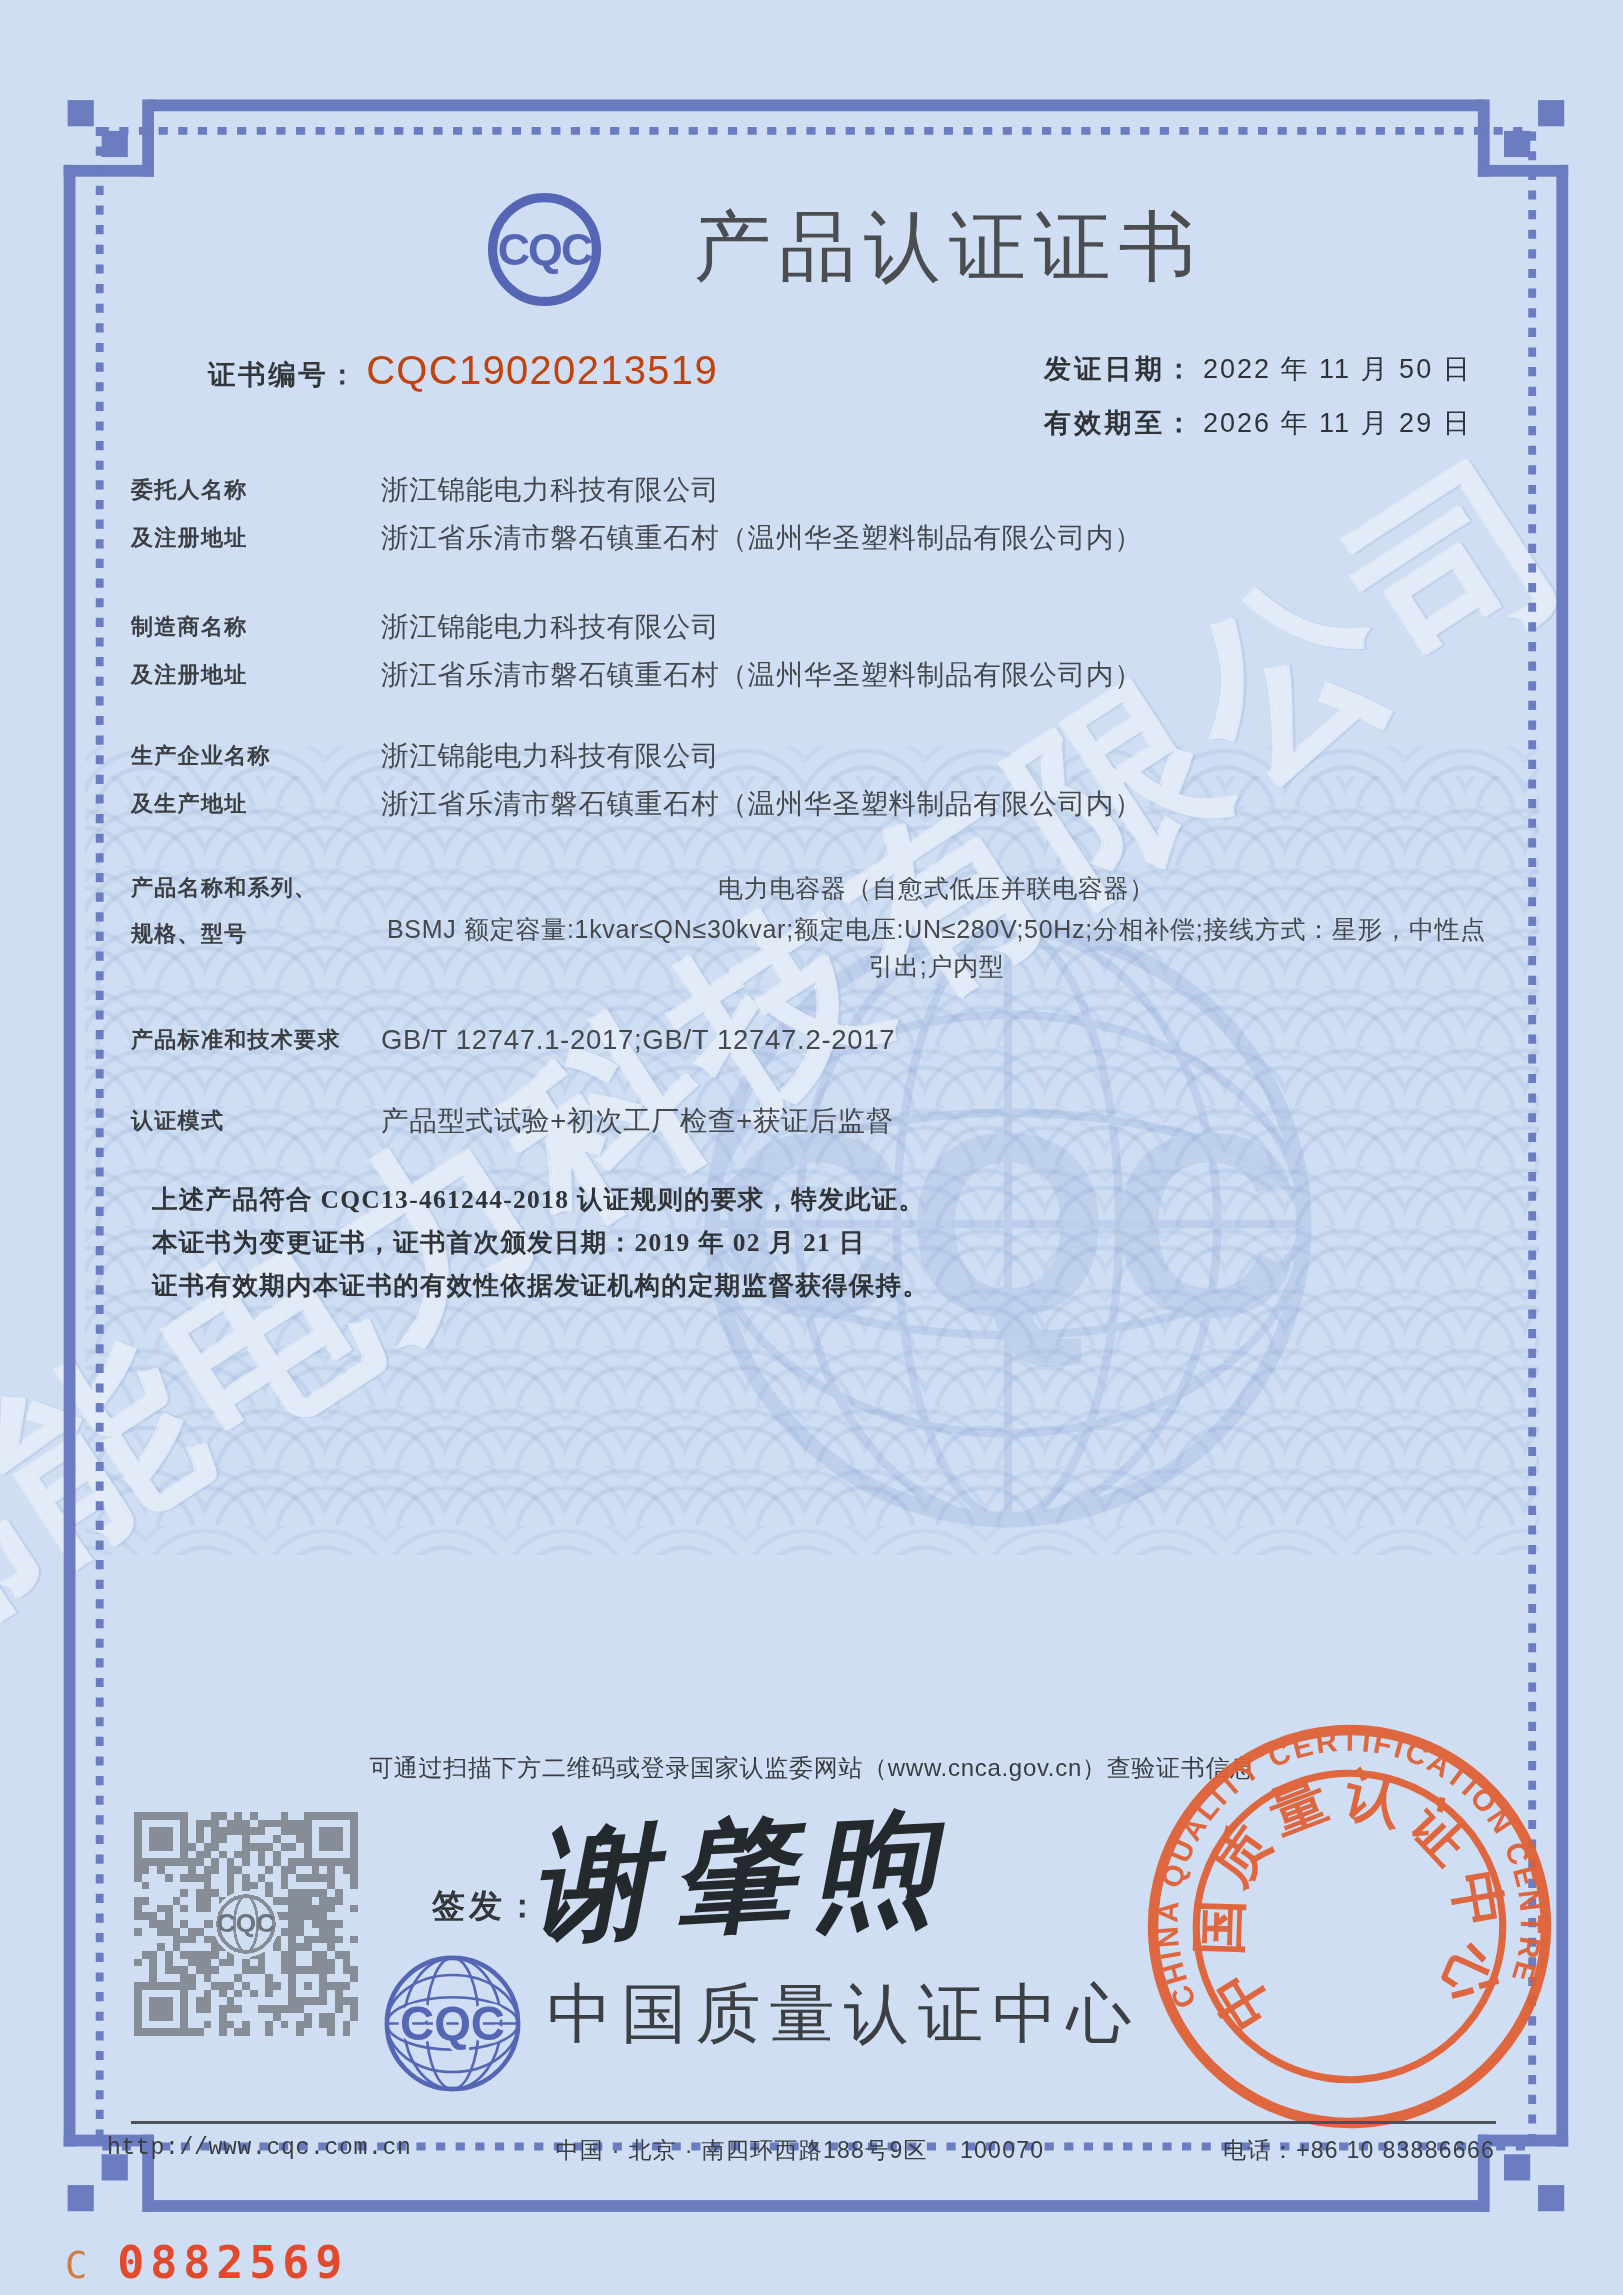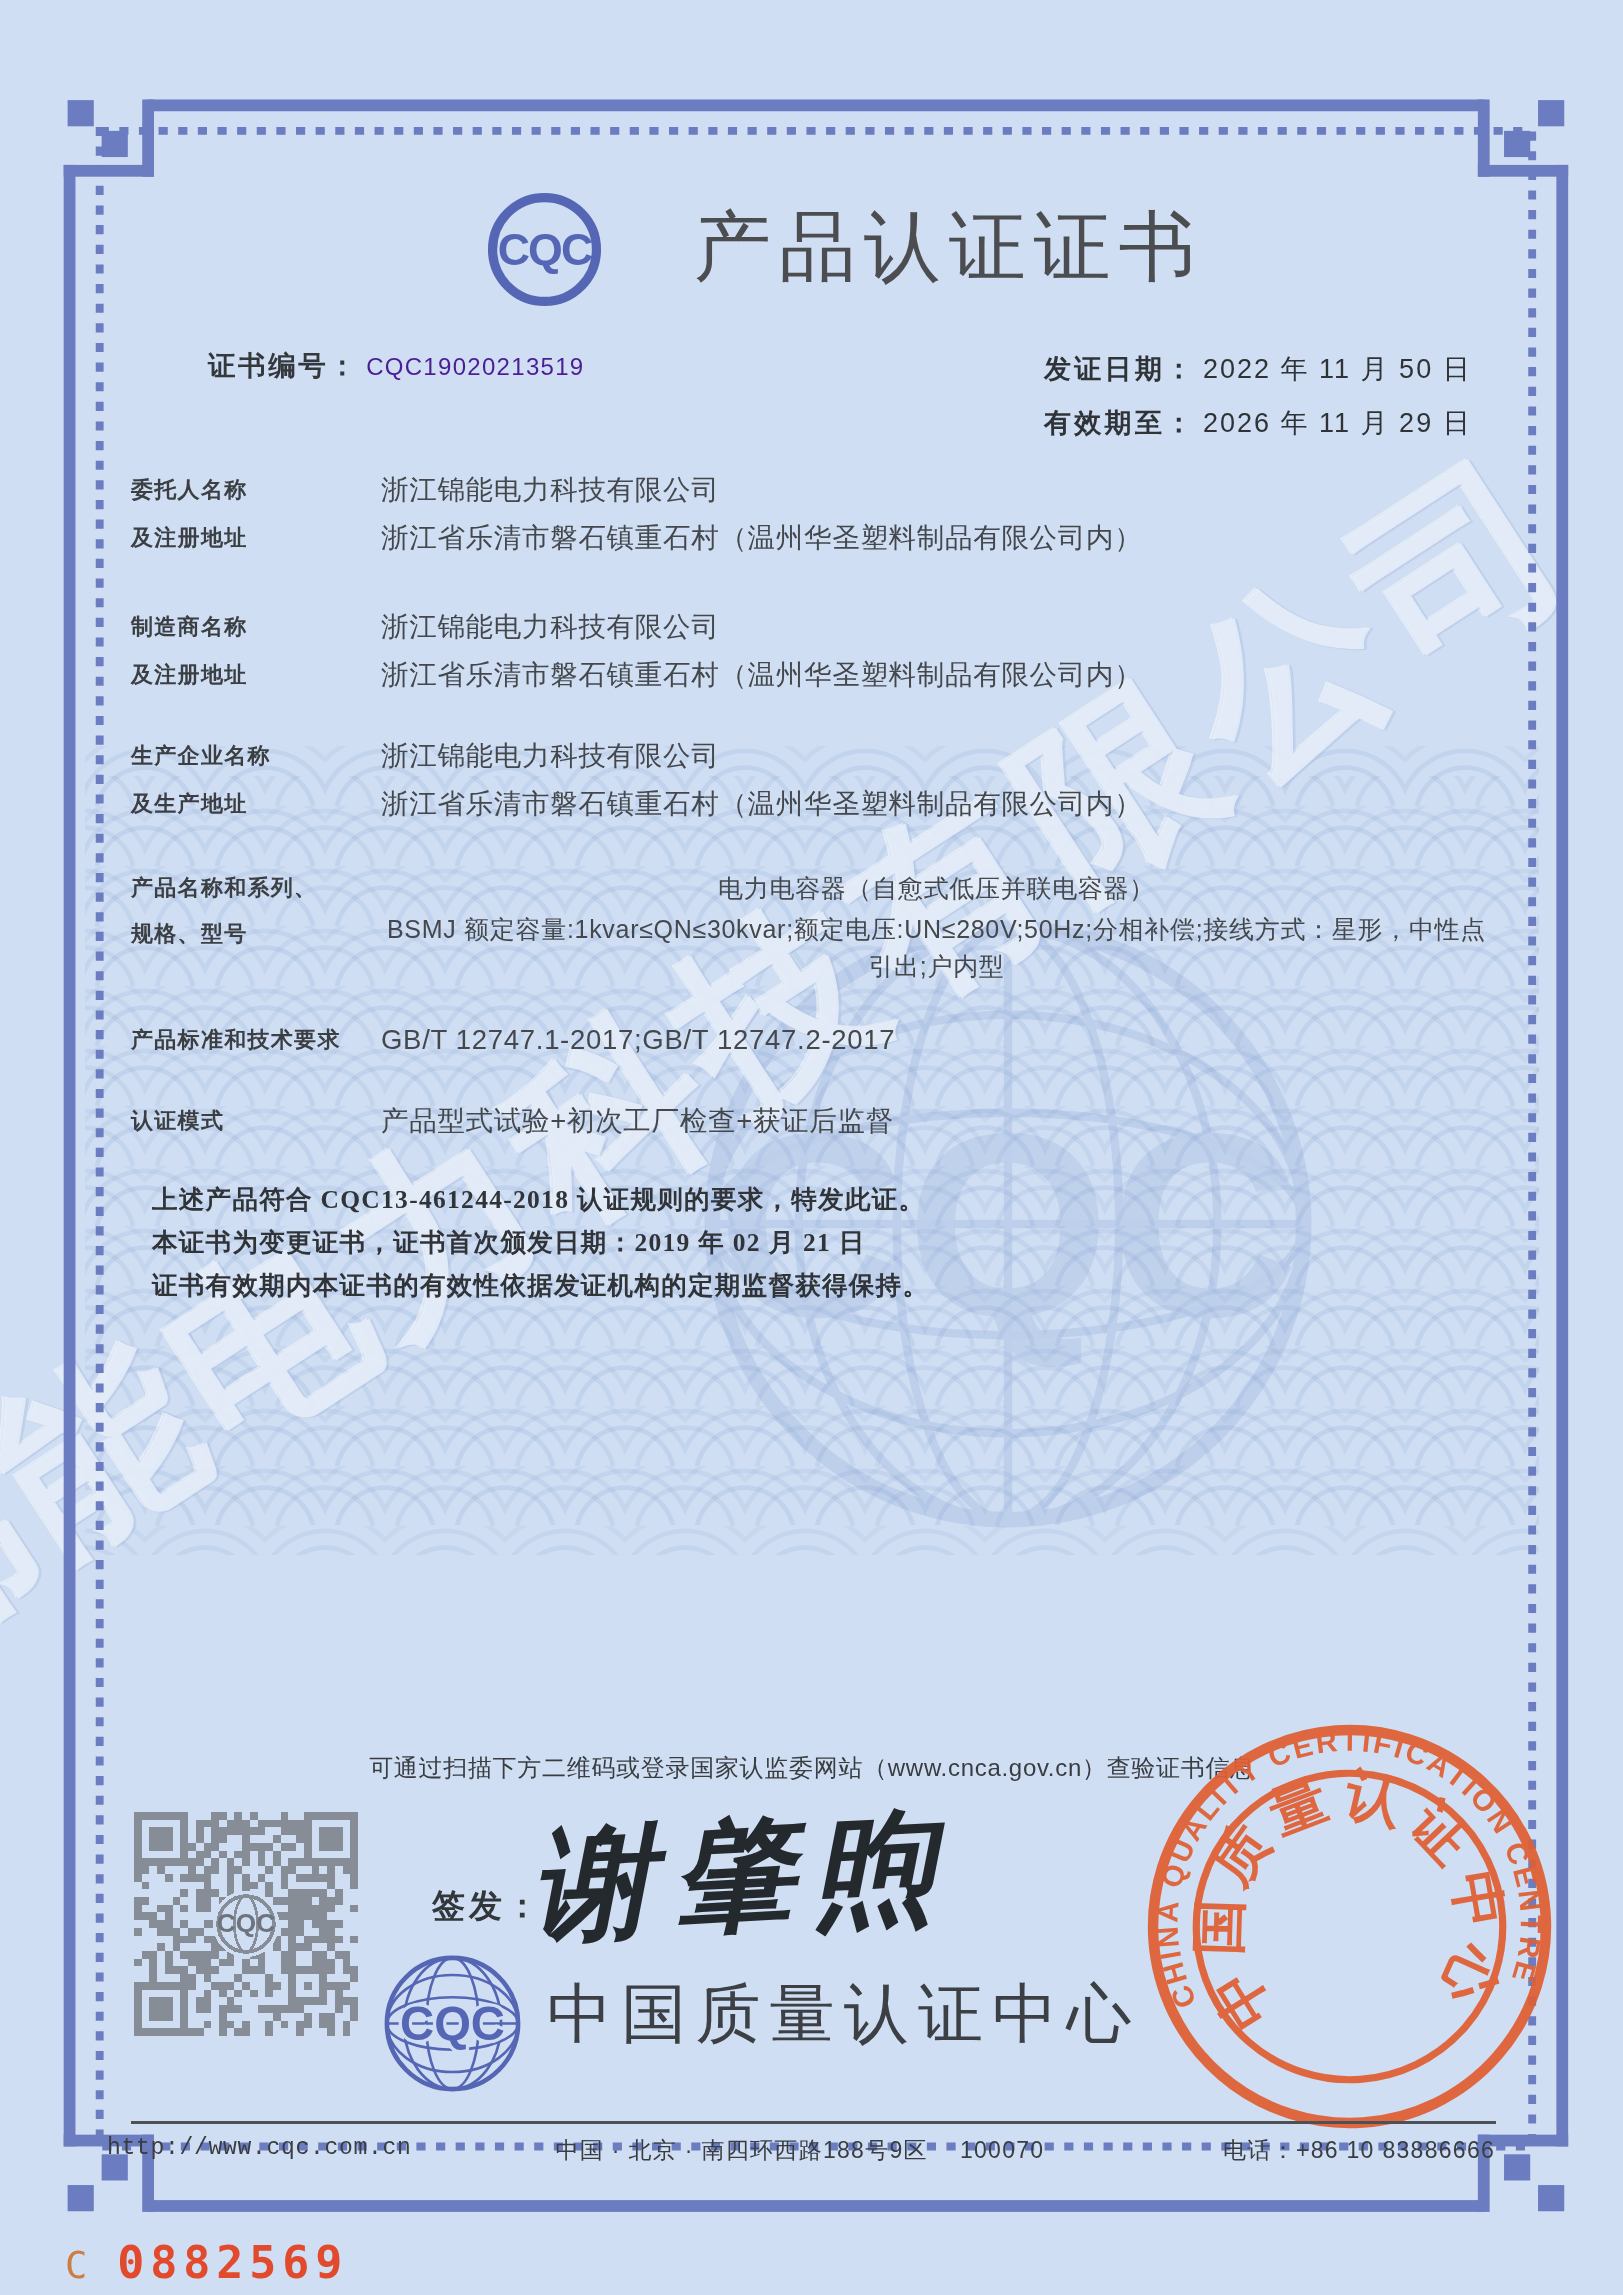--- a/index.html
+++ b/index.html
@@ -31,21 +31,21 @@
   }
   
   .cqc-logo-top{ position:absolute; left:486px; top:191px; }
   .title{
     position:absolute; left:694px; top:196px; width:484px;
     font-size:77px; font-weight:normal; letter-spacing:7.9px; color:#4b4d50;
     text-align:left; white-space:nowrap;
   }
   .cert-no{ position:absolute; left:208px; top:348px; font-size:27.5px; color:#34383c;}
   .cert-no .lbl{ font-family:"Liberation Serif", serif; font-weight:bold; letter-spacing:2.6px;}
-  .cert-no .val{ font-size:24px; letter-spacing:1.3px; color:#4c1d95;}
+  .cert-no .val{ font-size:40px; letter-spacing:1.3px; color:#c2410c;}
   .date-block{ position:absolute; left:1044px; top:342px; font-size:27px; color:#2f3337; line-height:54px; white-space:nowrap;}
   .date-block .lbl{ font-family:"Liberation Serif", serif; font-weight:bold; letter-spacing:3.3px;}
   .date-block .val{ letter-spacing:2px; }
   
   .frow{ position:absolute; left:131px; width:1361px; display:grid; grid-template-columns:250px 1fr;}
   .frow .labels{ font-size:22px; font-weight:bold; color:#3b3f43; line-height:48px; letter-spacing:1.3px;}
   .frow .values{ font-size:27.5px; color:#44484d; line-height:48px; letter-spacing:0.7px;}
   .frow.compact .values{ font-size:25px; line-height:37px;text-align:center; }
   .frow.compact .labels{ line-height:46px; }
   .statements{ position:absolute; left:152px; top:1178px; width:1348px;

